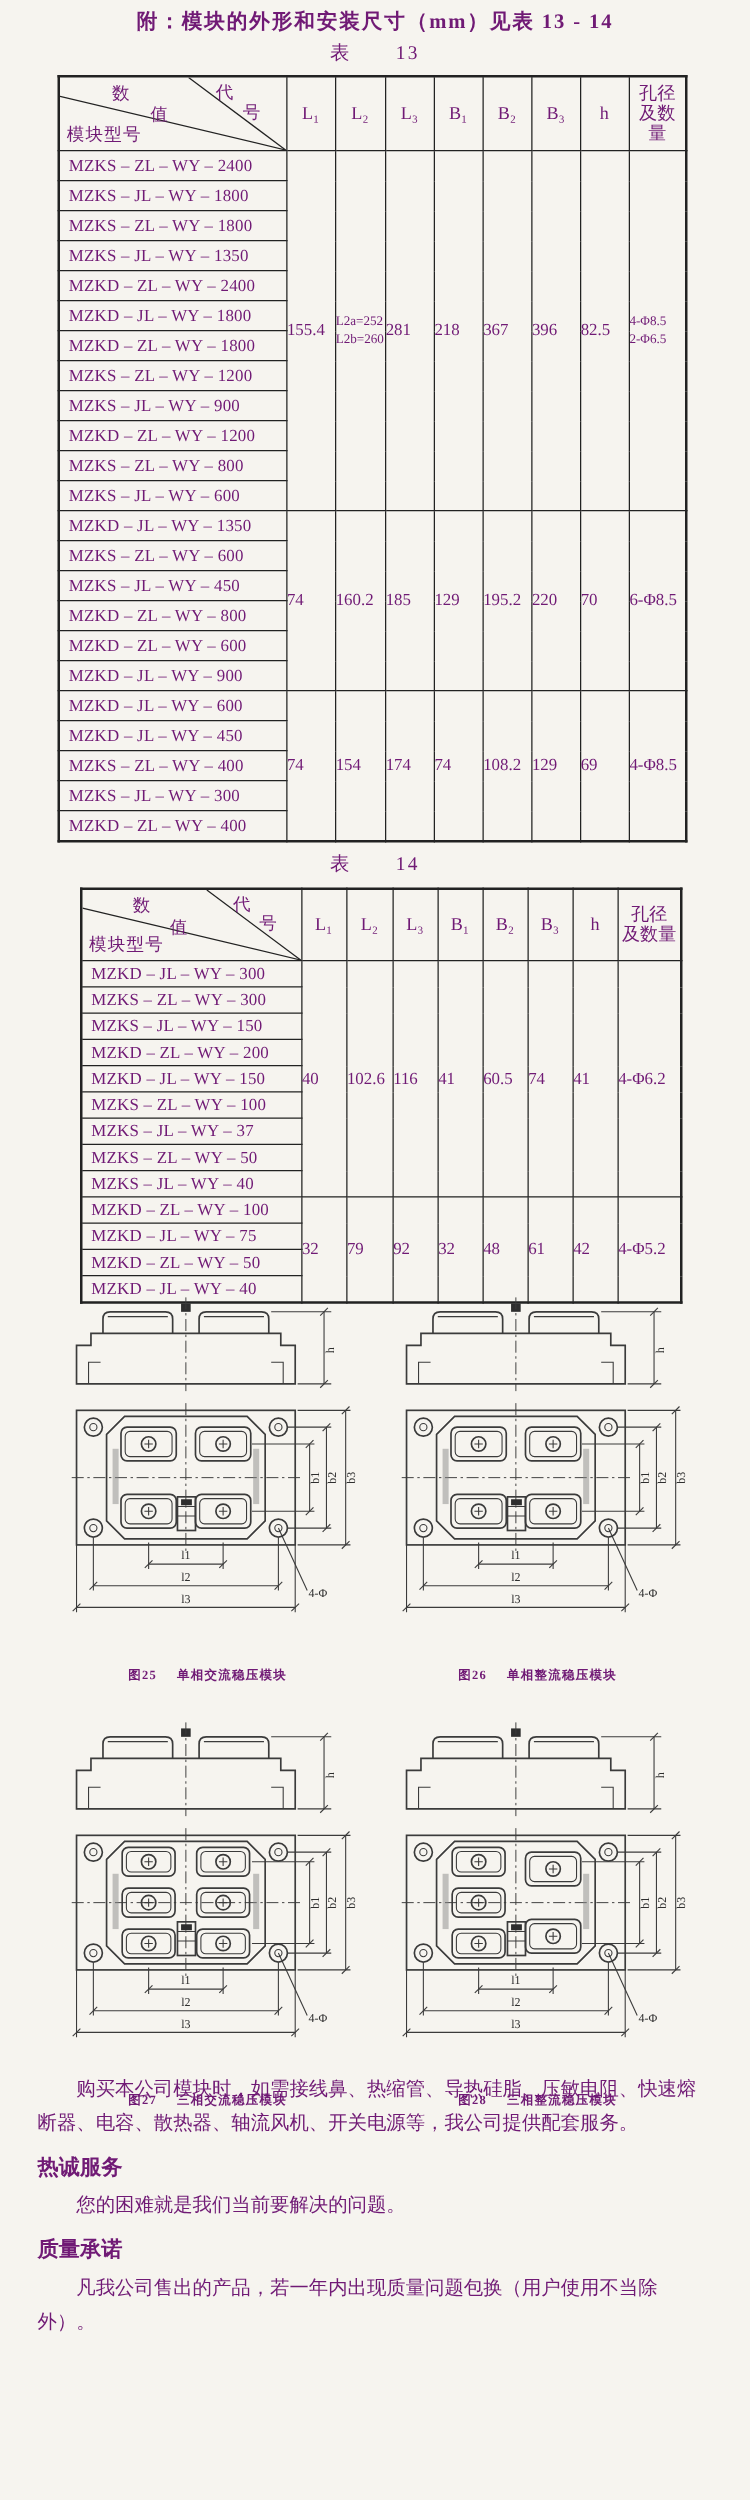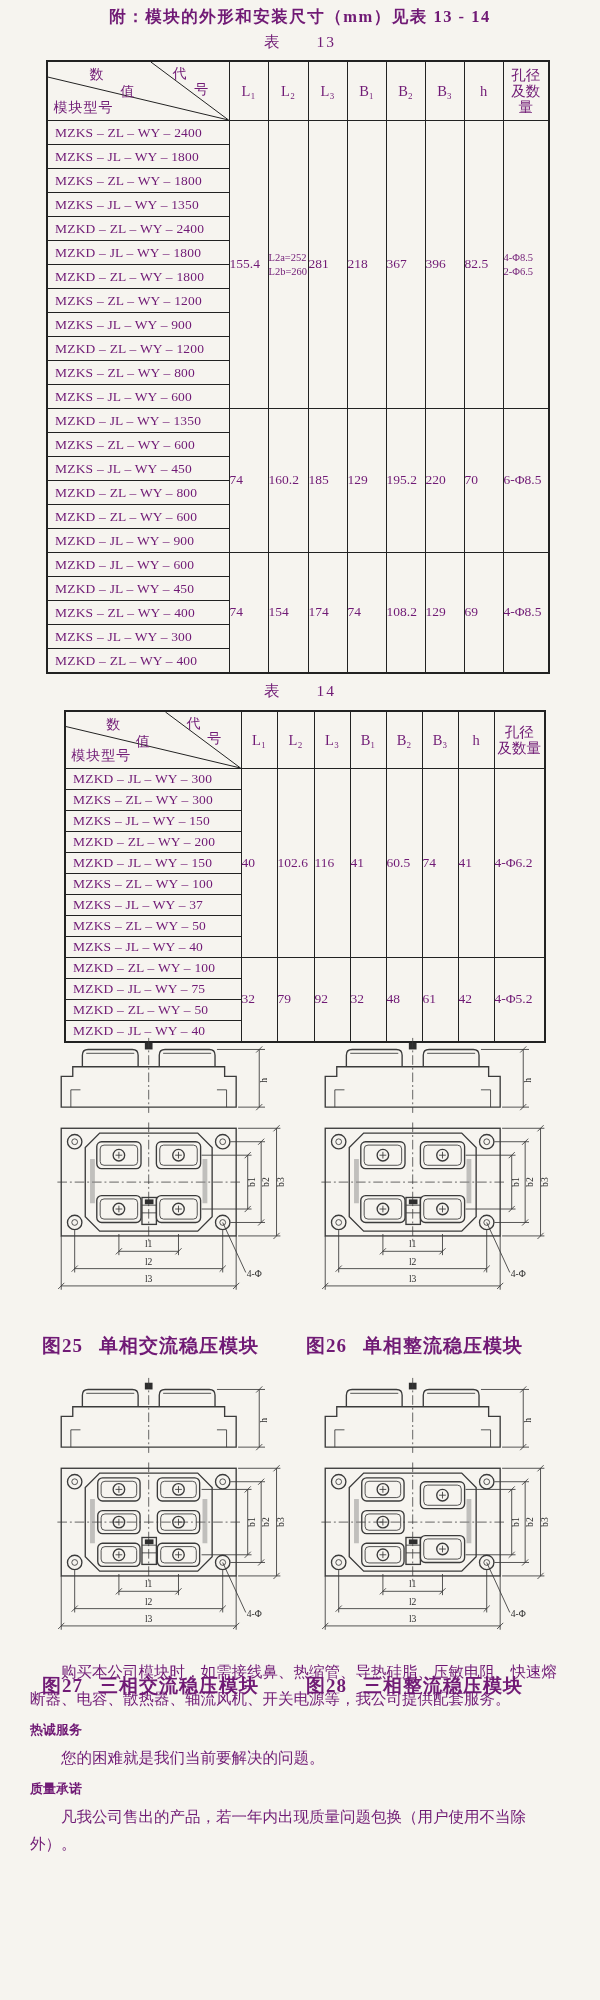--- a/index.html
+++ b/index.html
@@ -32,25 +32,25 @@
   .fig{position:absolute;width:248px;}
   .figp0{left:42px;top:1036px;} .figp1{left:306px;top:1036px;}
   .figp2{left:42px;top:1376px;} .figp3{left:306px;top:1376px;}
   .fig svg{display:block;width:100%;height:auto;}
   .ln{fill:none;stroke:#3b3b3b;stroke-width:1.4;}
   .lt{fill:none;stroke:#3b3b3b;stroke-width:.9;}
   .cl{fill:none;stroke:#3b3b3b;stroke-width:.8;stroke-dasharray:10 3 2 3;}
   .fillb{fill:#2e2e2e;}
   .gray{fill:#8a8a8a;opacity:.5;}
   .dim{font-size:10px;fill:#2e2e2e;font-family:"Liberation Serif","DejaVu Serif",serif;}
-  .cap{text-align:left;font-size:19px;font-weight:600;margin-top:9px;letter-spacing:1px;}
+  .cap{text-align:center;font-size:10px;font-weight:600;margin-top:9px;letter-spacing:1px;}
   .cap .sp{display:inline-block;width:16px;}
   .notes{position:absolute;left:30px;top:1658px;width:540px;font-size:15.5px;line-height:1.75;}
   .para{text-indent:2em;}
-  .h2{font-family:"Liberation Sans","DejaVu Sans",sans-serif;font-weight:700;font-size:13px;
+  .h2{font-family:"Liberation Sans","DejaVu Sans",sans-serif;font-weight:700;font-size:17px;
       margin-top:7px;margin-bottom:2px;}
   .line{padding-left:2em;}
 </style>
 </head>
 <body>
 
 <div class="page">
   <div class="hdr">附：模块的外形和安装尺寸（mm）见表 13 - 14</div>
   <div class="ttl t13t">表　　13</div>
   <div class="twrap t13w" id="table13">

